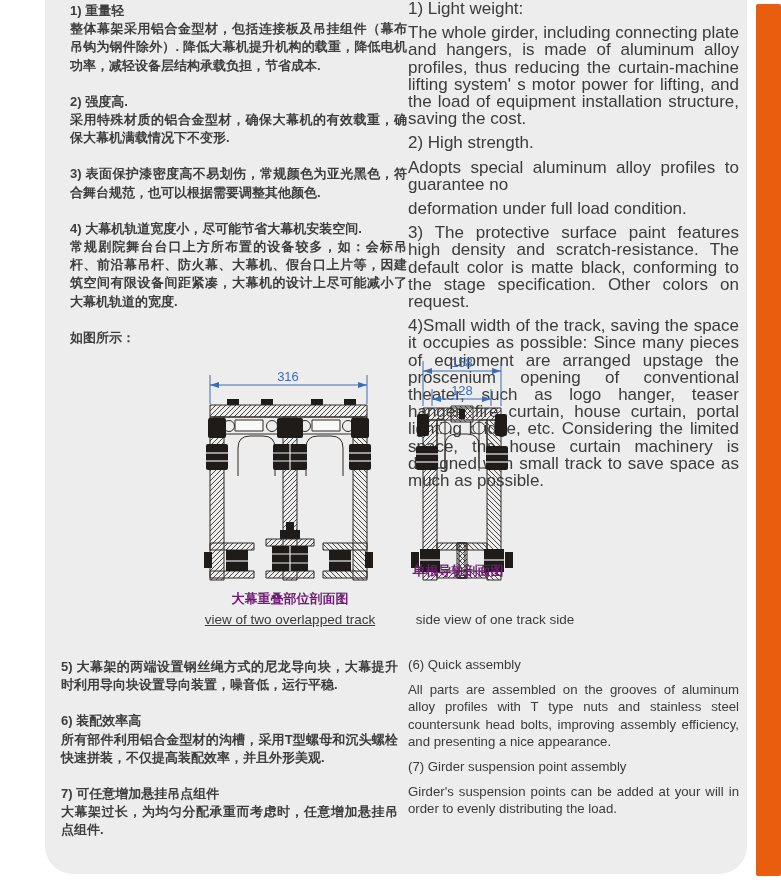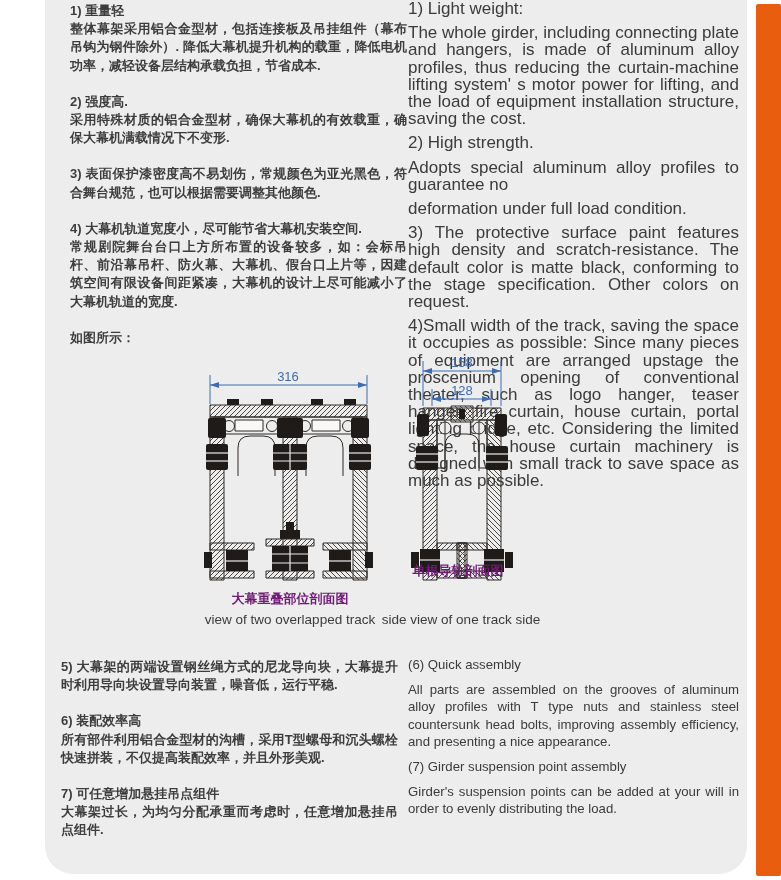--- a/index.html
+++ b/index.html
@@ -21,23 +21,23 @@
   .col-zh-lower{left:61px;top:658px;width:337px;font-size:13px;line-height:18.2px;font-weight:600;color:#3d3d3d;}
   .col-en-lower{left:408px;top:656px;width:331px;font-size:13.2px;line-height:17.6px;font-weight:400;color:#3b3b3b;}
   .col p{margin:0 0 18px 0;}
   .col-en p,.col-en-lower p{margin:0 0 7px 0;}
   .col .head{display:block;}
   .figure-svg{position:absolute;left:180px;top:356px;width:400px;height:240px;}
   .caption{position:absolute;text-align:center;}
   .cap-zh{font-size:13px;font-weight:700;color:#701a75;}
   .cap-en{font-size:13.5px;font-weight:400;color:#3b3b3b;}
   .cap-l-zh{left:195px;top:590px;width:190px;}
-  .cap-l-en{left:170px;top:612px;width:240px;}
+  .cap-l-en{left:170px;top:612px;width:240px;text-decoration:underline;}
   .cap-r-zh{left:383px;top:562px;width:150px;font-family:Liberation Serif, serif;}
-  .cap-r-en{left:372px;top:612px;width:178px;}
+  .cap-r-en{left:372px;top:612px;width:178px;padding-left:34px;}
   svg text{font-family:"Liberation Sans","DejaVu Sans",sans-serif;}
 </style>
 </head>
 <body>
 
 <div class="panel"></div>
 <div class="accent-bar"></div>
 
 <div class="col col-zh">
   <p><span class="head">1) 重量轻</span><span>整体幕架采用铝合金型材，包括连接板及吊挂组件（幕布吊钩为钢件除外）. 降低大幕机提升机构的载重，降低电机功率，减轻设备层结构承载负担，节省成本.</span></p>

